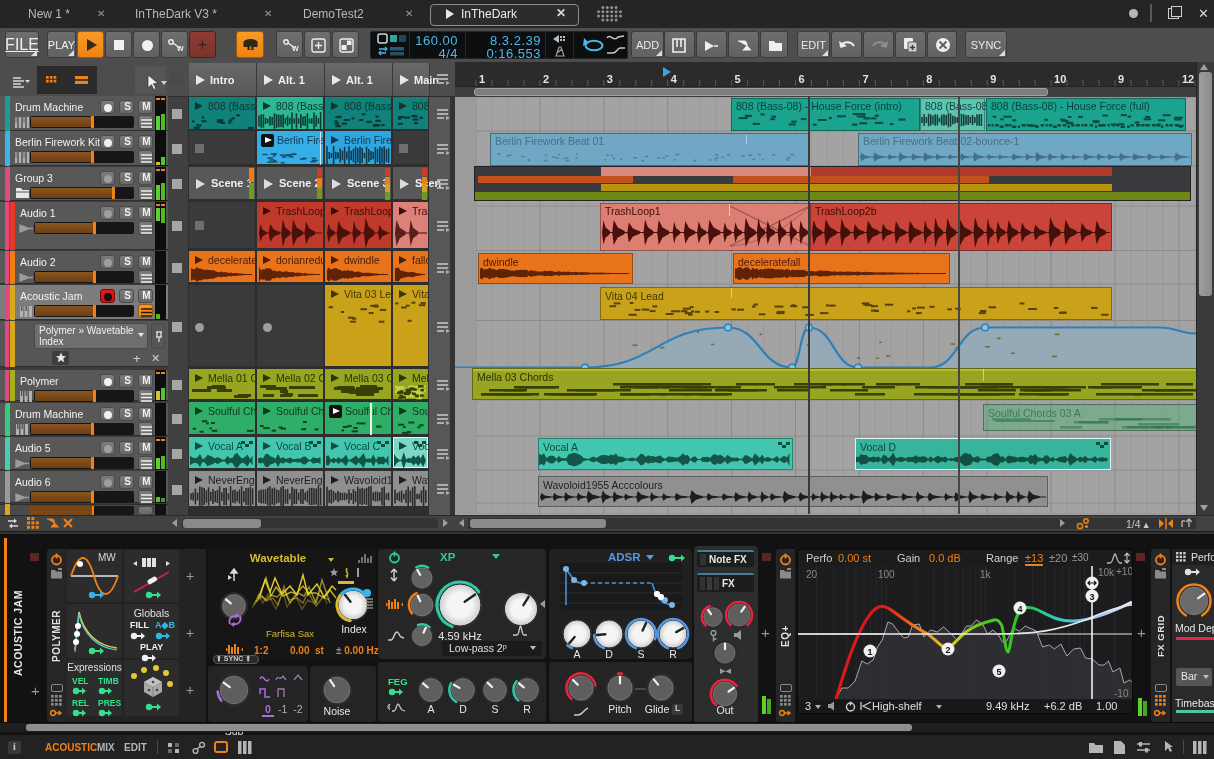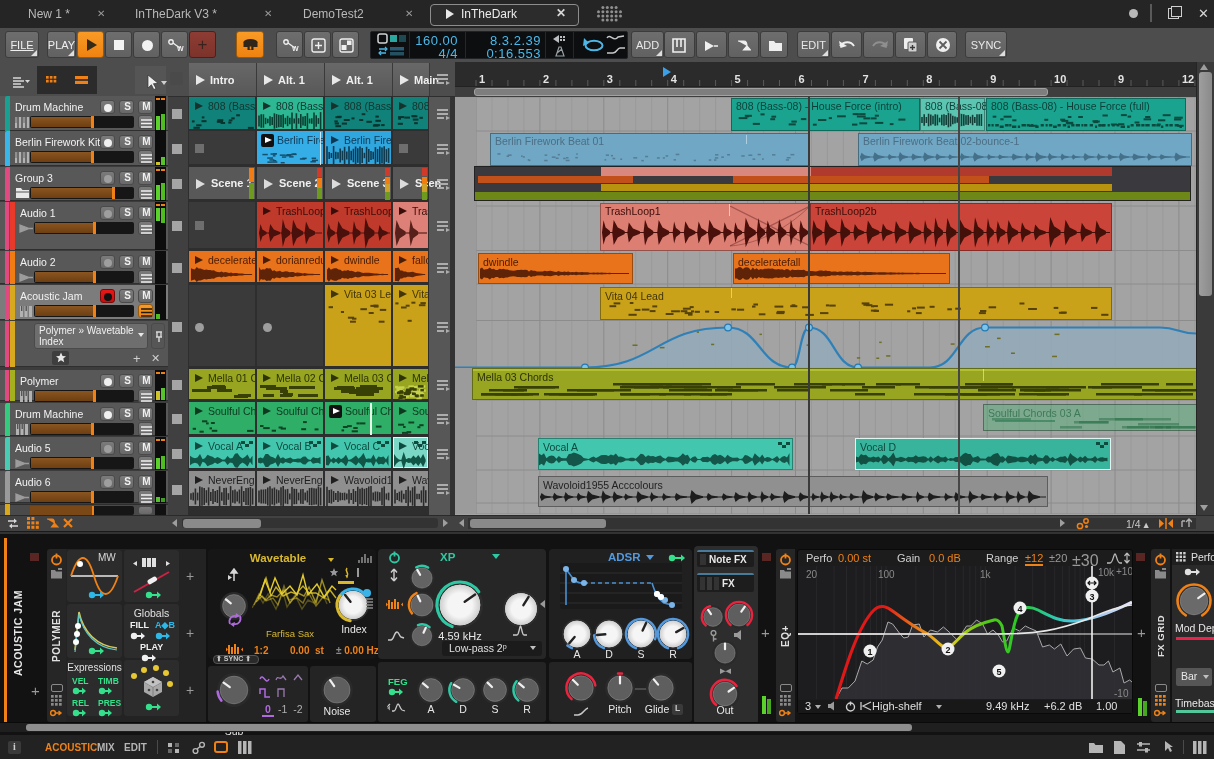--- a/index.html
+++ b/index.html
@@ -41,21 +41,21 @@
     </svg>
     <div style="position:absolute;left:1129px;top:9px;width:9px;height:9px;border-radius:50%;background:#b8b8b8;"></div>
     <div style="position:absolute;left:1150px;top:4px;width:1.5px;height:18px;background:#5a5a5a;"></div>
     <div style="position:absolute;left:1168px;top:8px;width:9px;height:9px;border:1px solid #cfcfcf;">
       <div style="position:absolute;left:2px;top:-3px;width:9px;height:9px;border:1px solid #cfcfcf;background:#252525;"></div>
     </div>
     <div style="position:absolute;left:1198px;top:6px;font-size:13px;color:#d8d8d8;">✕</div>
   </div>
 <div style="position:absolute;left:0;top:28px;width:1214px;height:34px;background:#4d4d4d;border-bottom:1px solid #2a2a2a;">
     <div style="position:absolute;left:5px;top:3px;width:34px;height:27px;background:linear-gradient(#6e6e6e,#616161);border:1px solid #3c3c3c;border-radius:3px;box-sizing:border-box;">
-      <div style="position:absolute;left:0;top:0px;width:100%;height:100%;display:flex;align-items:center;justify-content:center;font-size:11px;color:#efefef;text-decoration:underline;">FILE</div>
+      <div style="position:absolute;left:0;top:0px;width:100%;height:100%;display:flex;align-items:center;justify-content:center;font-size:16px;color:#efefef;text-decoration:underline;">FILE</div>
       <div style="position:absolute;right:1px;bottom:1px;width:0;height:0;border-left:6px solid transparent;border-bottom:6px solid #dedede;"></div>
     </div>
     <div style="position:absolute;left:47px;top:3px;width:29px;height:27px;background:linear-gradient(#6e6e6e,#616161);border:1px solid #3c3c3c;border-radius:3px;box-sizing:border-box;">
       <div style="position:absolute;left:0;top:0px;width:100%;height:100%;display:flex;align-items:center;justify-content:center;font-size:11px;color:#efefef;">PLAY</div>
       <div style="position:absolute;right:1px;bottom:1px;width:0;height:0;border-left:6px solid transparent;border-bottom:6px solid #dedede;"></div>
     </div>
     <div style="position:absolute;left:77px;top:3px;width:27px;height:27px;background:linear-gradient(#f89b26,#ef8210);border:1px solid #9a5a0a;border-radius:3px;box-sizing:border-box;">
       <svg width="14" height="14" style="position:absolute;left:7px;top:6px">
         <path d="M2,1 L12,7 L2,13Z" fill="#332a18"></path>
       </svg>
@@ -2490,23 +2490,23 @@
 <svg width="13" height="8" style="position:absolute;left:779px;top:709px">
     <circle cx="3" cy="4" r="2.4" fill="none" stroke="#ef8116" stroke-width="1.5"></circle>
     <path d="M5.5,4 h5 M8.5,2 l2.5,2 -2.5,2" stroke="#ef8116" stroke-width="1.4" fill="none"></path>
   </svg>
 <div style="position:absolute;left:797px;top:549px;width:336px;height:165px;background:#1c1c1c;border:1px solid #090909;border-radius:3px;box-sizing:border-box;"></div>
 <div style="position:absolute;left:806px;top:552px;font-size:11px;color:#d0d0d0;">Perfo</div>
 <div style="position:absolute;left:838px;top:552px;font-size:11px;color:#ef8116;">0.00 st</div>
 <div style="position:absolute;left:897px;top:552px;font-size:11px;color:#d0d0d0;">Gain</div>
 <div style="position:absolute;left:929px;top:552px;font-size:11px;color:#ef8116;">0.0 dB</div>
 <div style="position:absolute;left:986px;top:552px;font-size:11px;color:#d0d0d0;">Range</div>
-<div style="position:absolute;left:1025px;top:552px;font-size:11px;color:#ef8116;border-bottom:2px solid #ef8116;">±12</div>
+<div style="position:absolute;left:1025px;top:552px;font-size:11px;color:#ef8116;border-bottom:2px solid #ef8116;">±13</div>
 <div style="position:absolute;left:1049px;top:552px;font-size:11px;color:#9a9a9a;">±20</div>
-<div style="position:absolute;left:1072px;top:552px;font-size:16px;color:#9a9a9a;">±30</div>
+<div style="position:absolute;left:1072px;top:552px;font-size:10px;color:#9a9a9a;">±30</div>
 <svg width="26" height="12" style="position:absolute;left:1106px;top:552px">
     <path d="M1,11 h3 c3,0 3.5,-9 5,-9 s2,9 5,9 h2" stroke="#b9b9b9" stroke-width="1.3" fill="none"></path>
     <path d="M21,2 v8 M21,1 l-2.5,3 M21,1 l2.5,3 M21,11 l-2.5,-3 M21,11 l2.5,-3" stroke="#b9b9b9" stroke-width="1.2" fill="none"></path>
   </svg>
 <div style="position:absolute;left:798px;top:566px;width:334px;height:133px;background:#1d1d1f;overflow:hidden;"></div>
 <svg width="334" height="133" style="position:absolute;left:798px;top:566px">
     <path d="M18.6,0 V133" stroke="#28282a" stroke-width="1"></path>
     <path d="M36.1,0 V133" stroke="#28282a" stroke-width="1"></path>
     <path d="M48.5,0 V133" stroke="#28282a" stroke-width="1"></path>
     <path d="M58.1,0 V133" stroke="#28282a" stroke-width="1"></path>

